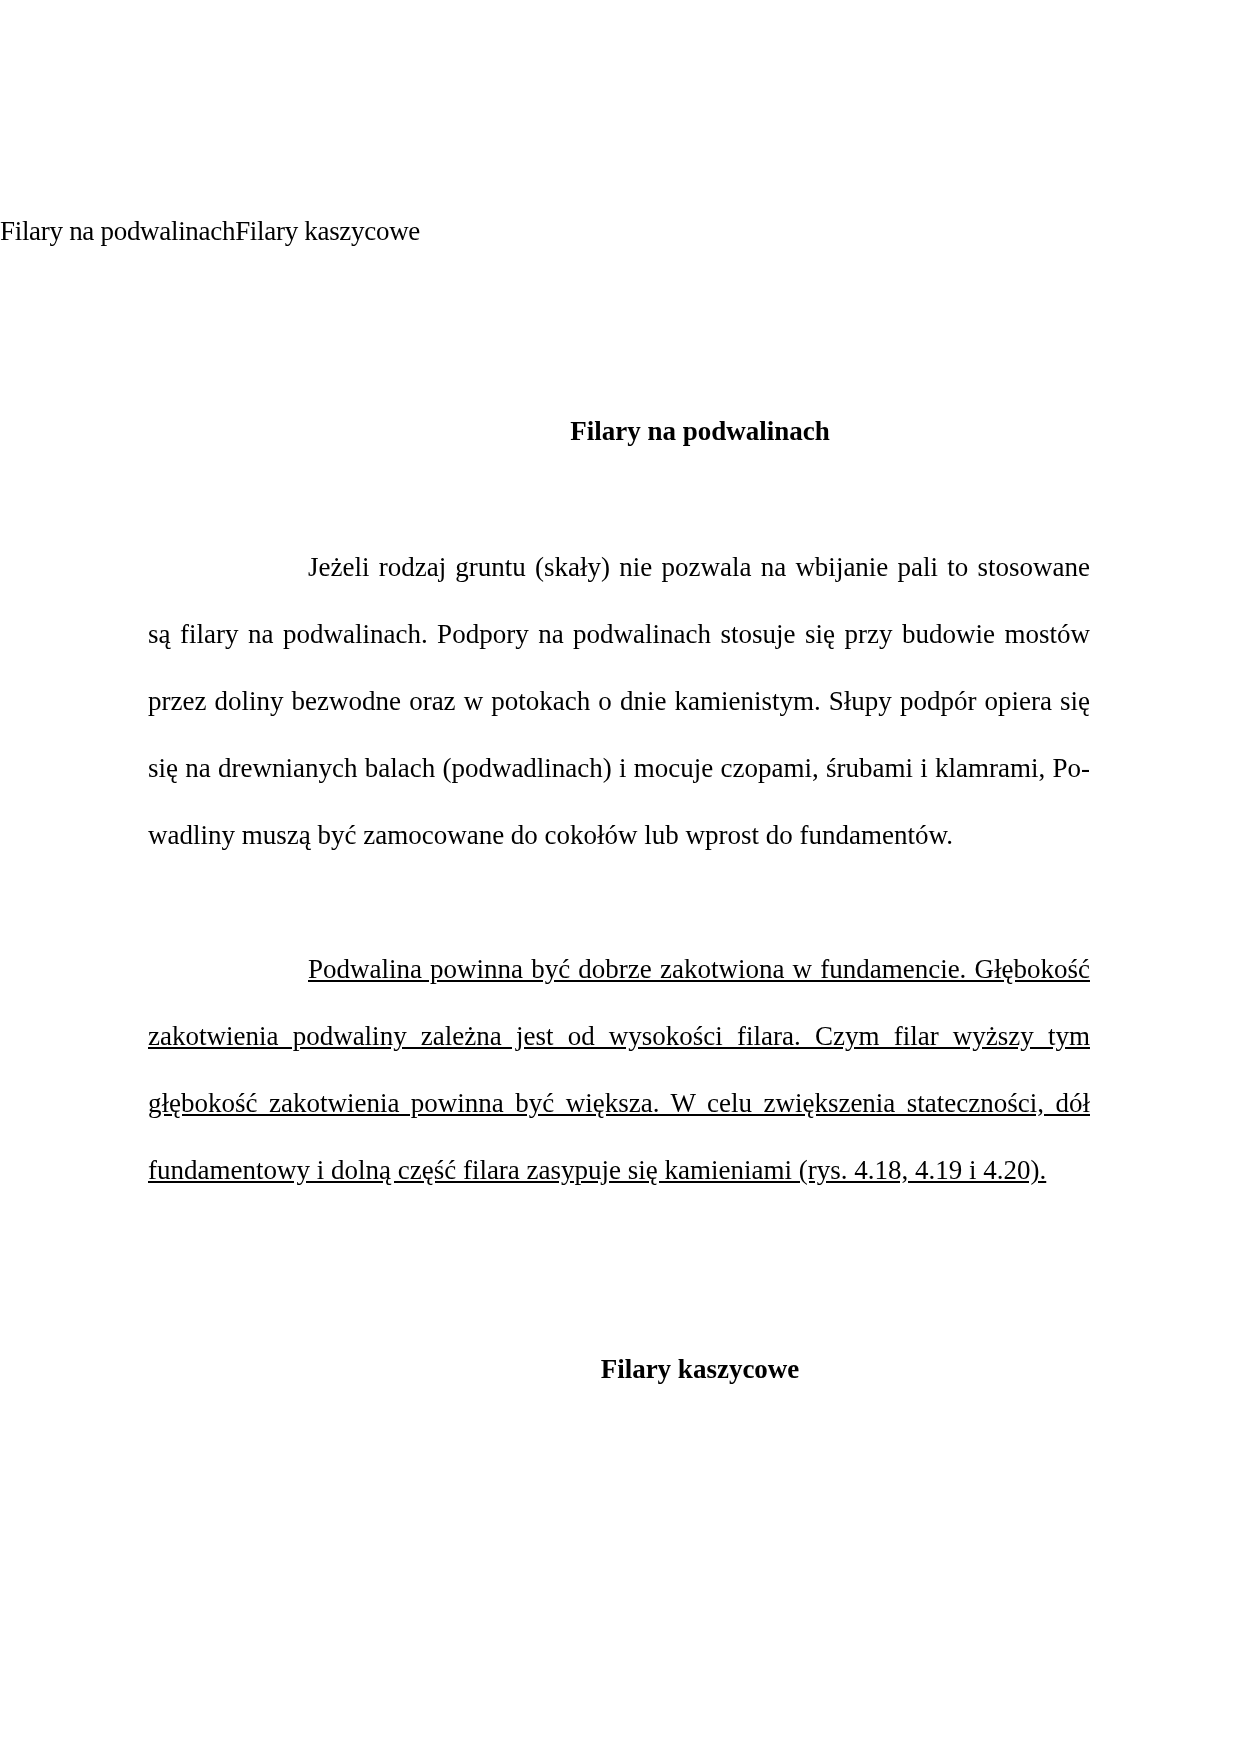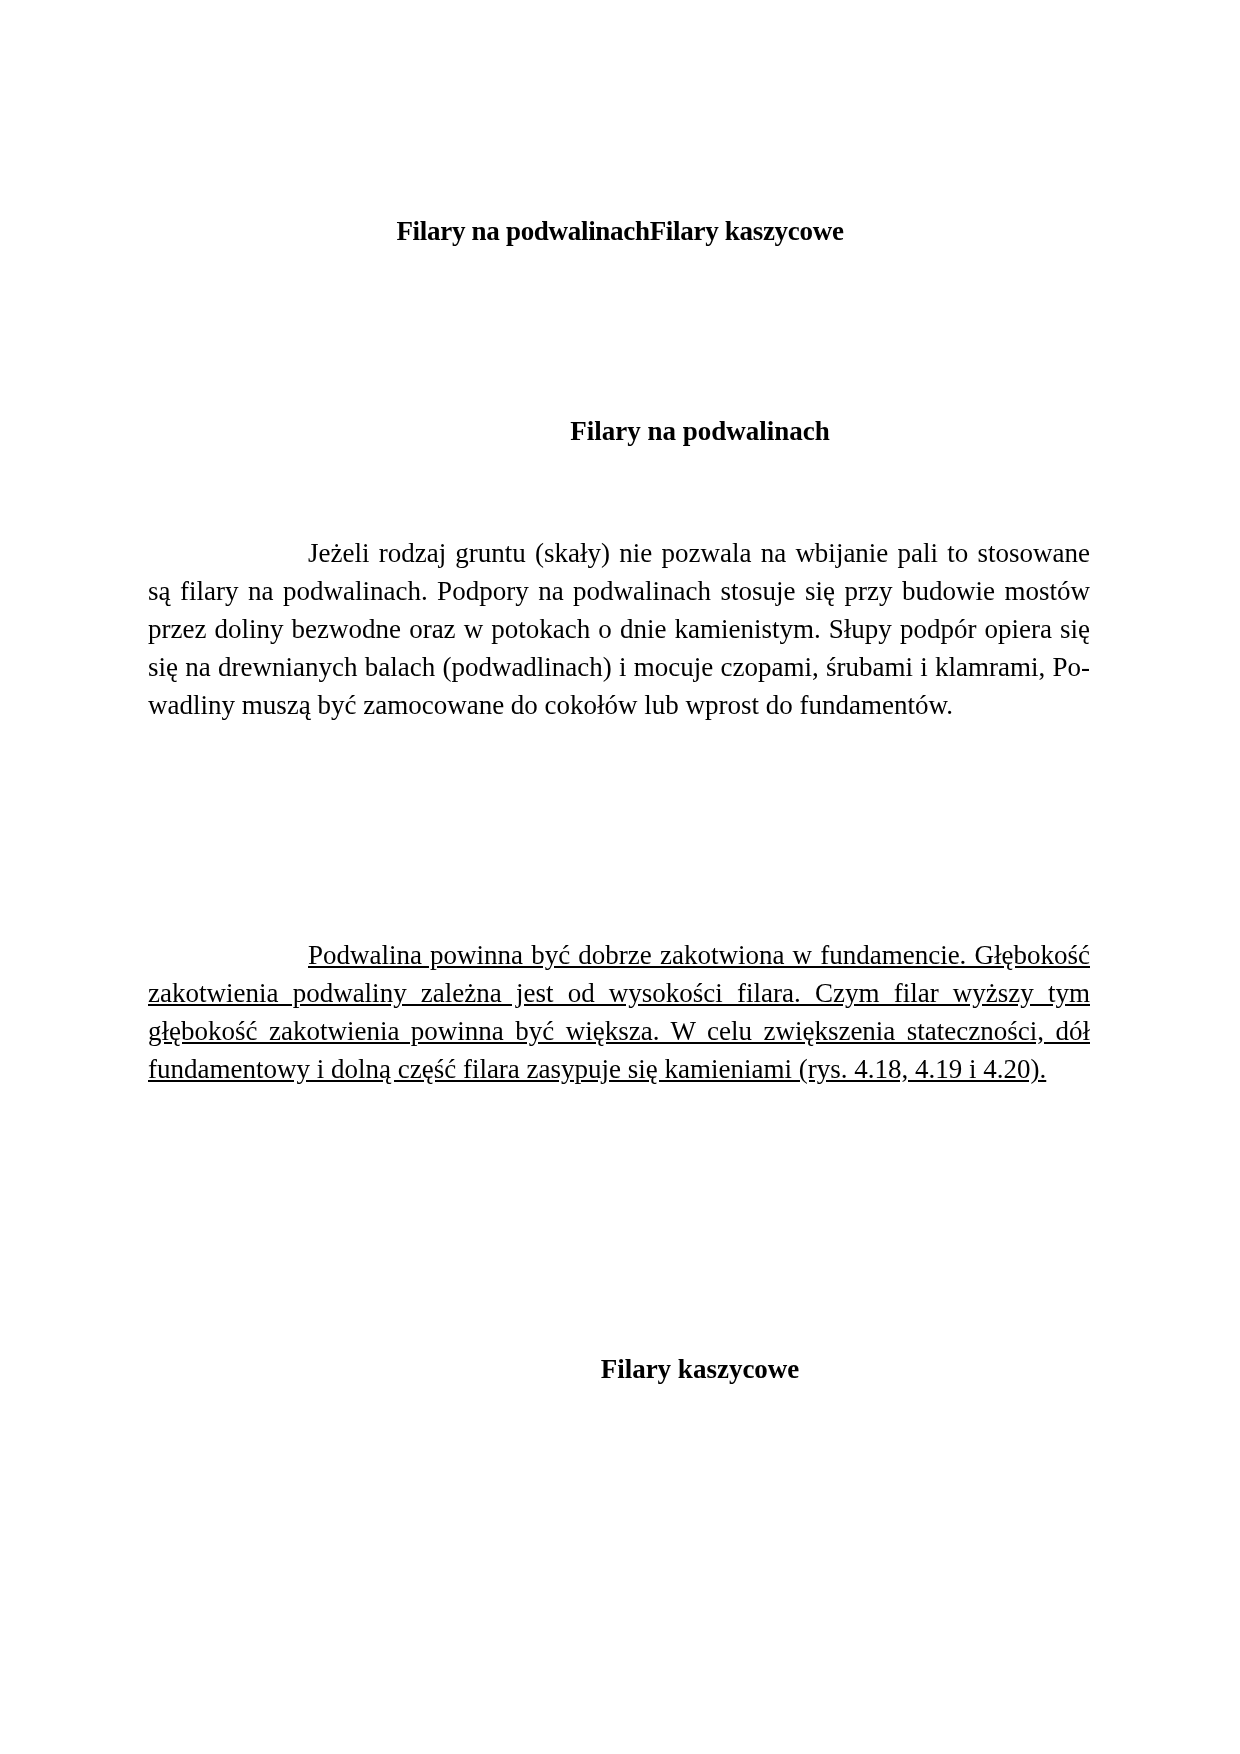--- a/index.html
+++ b/index.html
@@ -1,24 +1,24 @@
 <!DOCTYPE html>
 <html><head>
 <meta charset="utf-8">
 <style>
   html, body { margin:0; padding:0; background:#fff; }
   body { width:1240px; height:1754px; position:relative; overflow:hidden;
          font-family:"Liberation Serif","DejaVu Serif",serif; color:#000; }
-  .title { position:absolute; left:0; width:1240px; text-align:center;
-           font-weight:bold; font-size:27px; top:216px; letter-spacing:-0.3px; }
+  .title { position:absolute; left:0; width:1240px; text-align:left;
+           font-weight:normal; font-size:27px; top:216px; letter-spacing:-0.3px; }
   .h2 { position:absolute; font-weight:bold; font-size:27px; text-align:center; left:0; width:1400px; }
   .h2a { top:416px; }
   .h2b { top:1354px; }
   .para { position:absolute; left:148px; width:942px; font-size:27px;
-          line-height:38px; text-align:justify; }
+          line-height:67px; text-align:justify; }
   .p1 { top:534px; }
   .p2 { top:936px;text-decoration:underline; }
   .indent { text-indent:160px; }
 </style>
 </head>
 <body>
 
 <div>
   <div class="title">Filary na podwalinachFilary kaszycowe</div>
 

